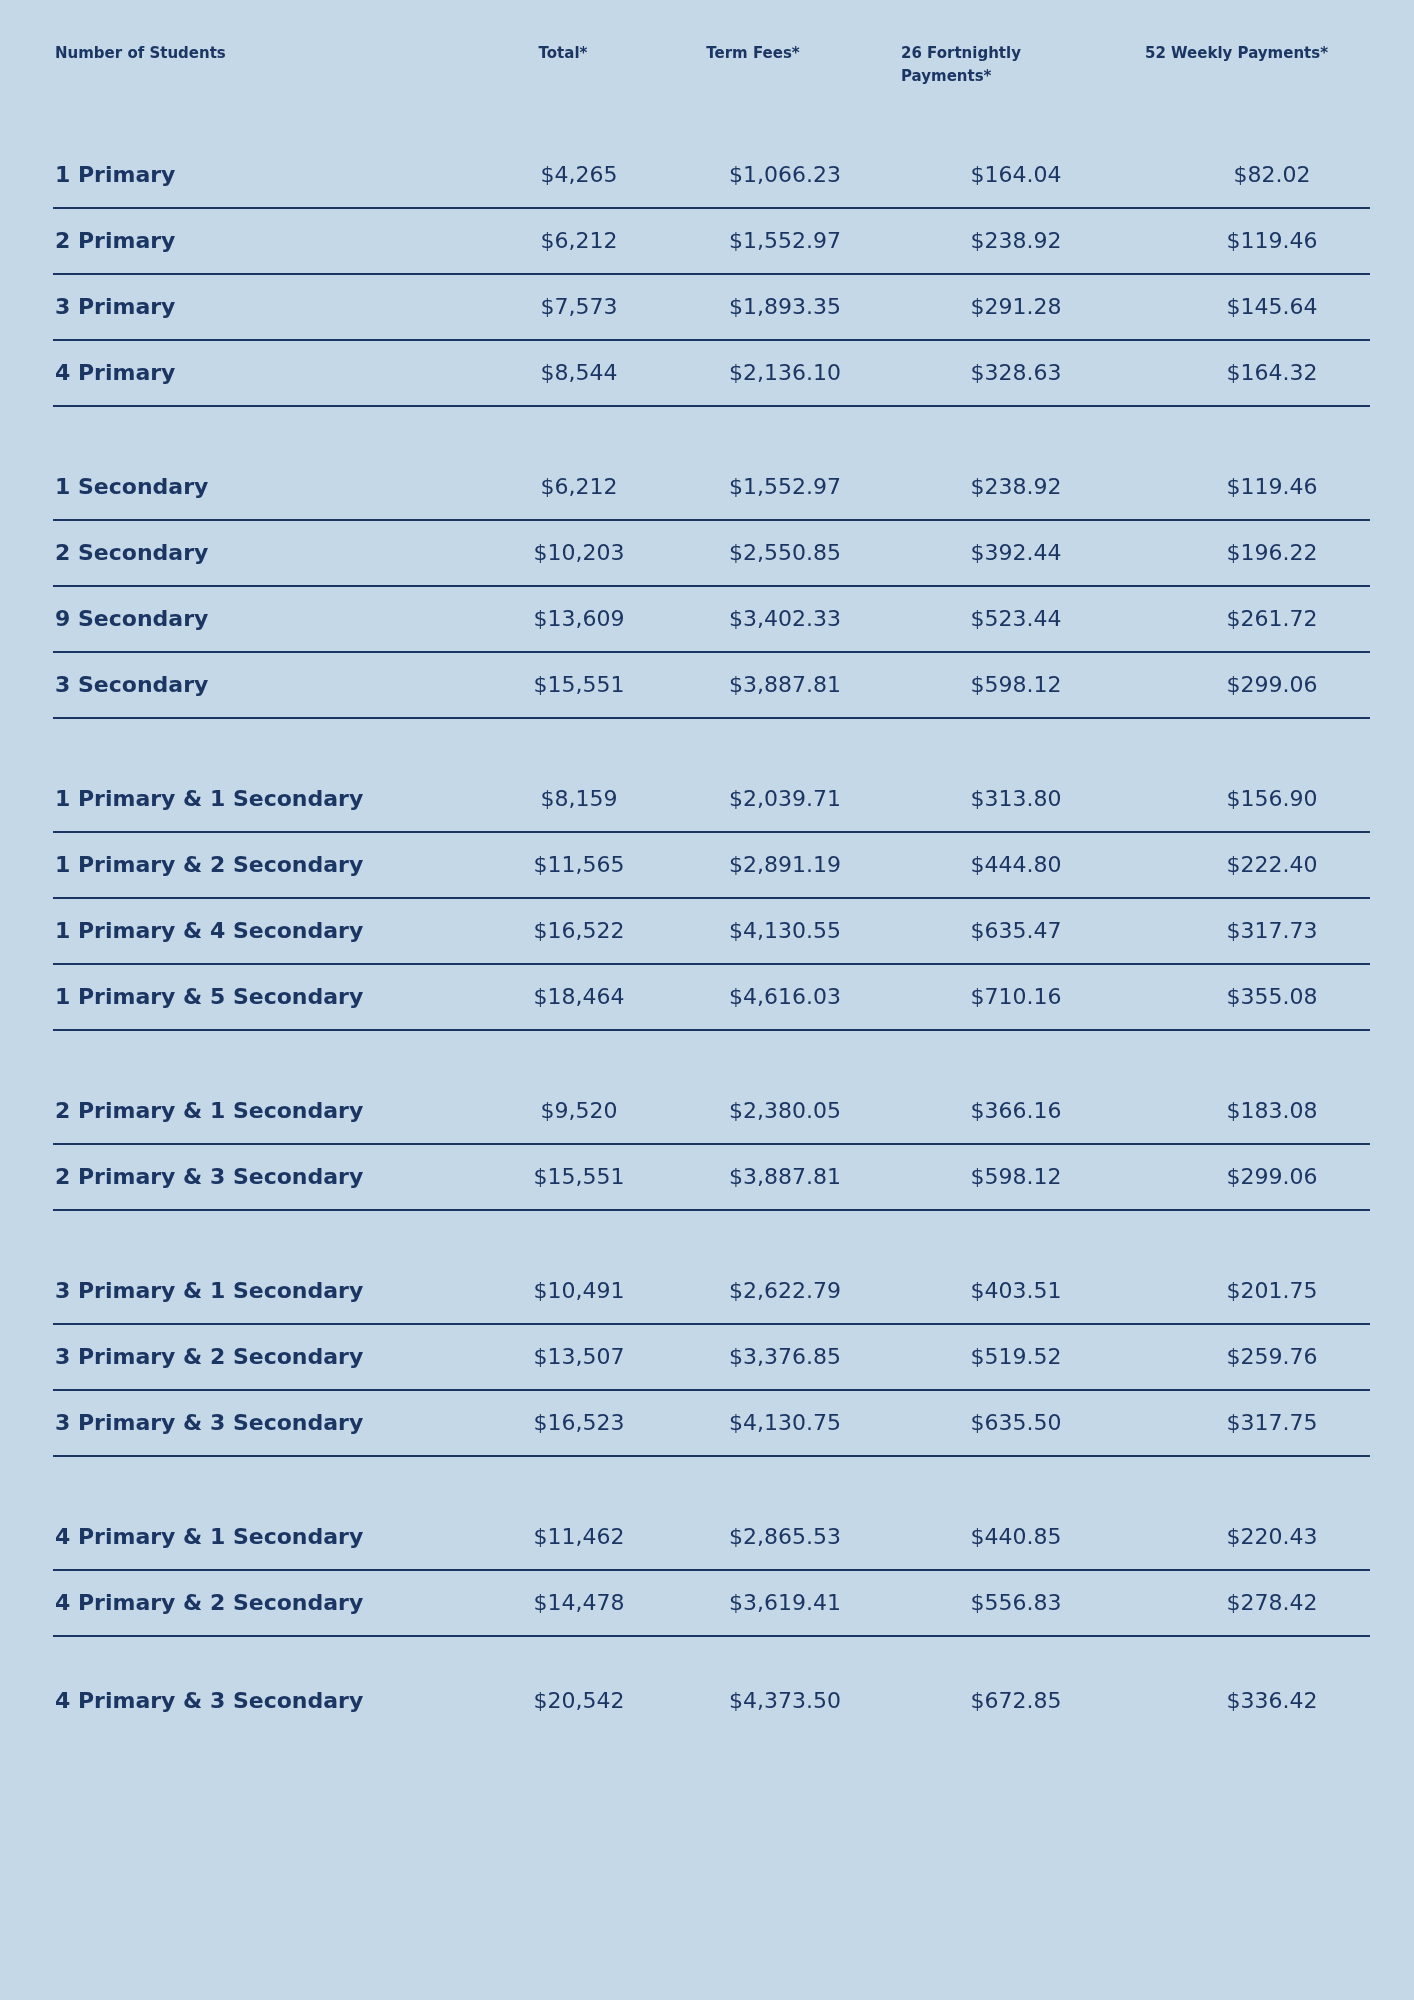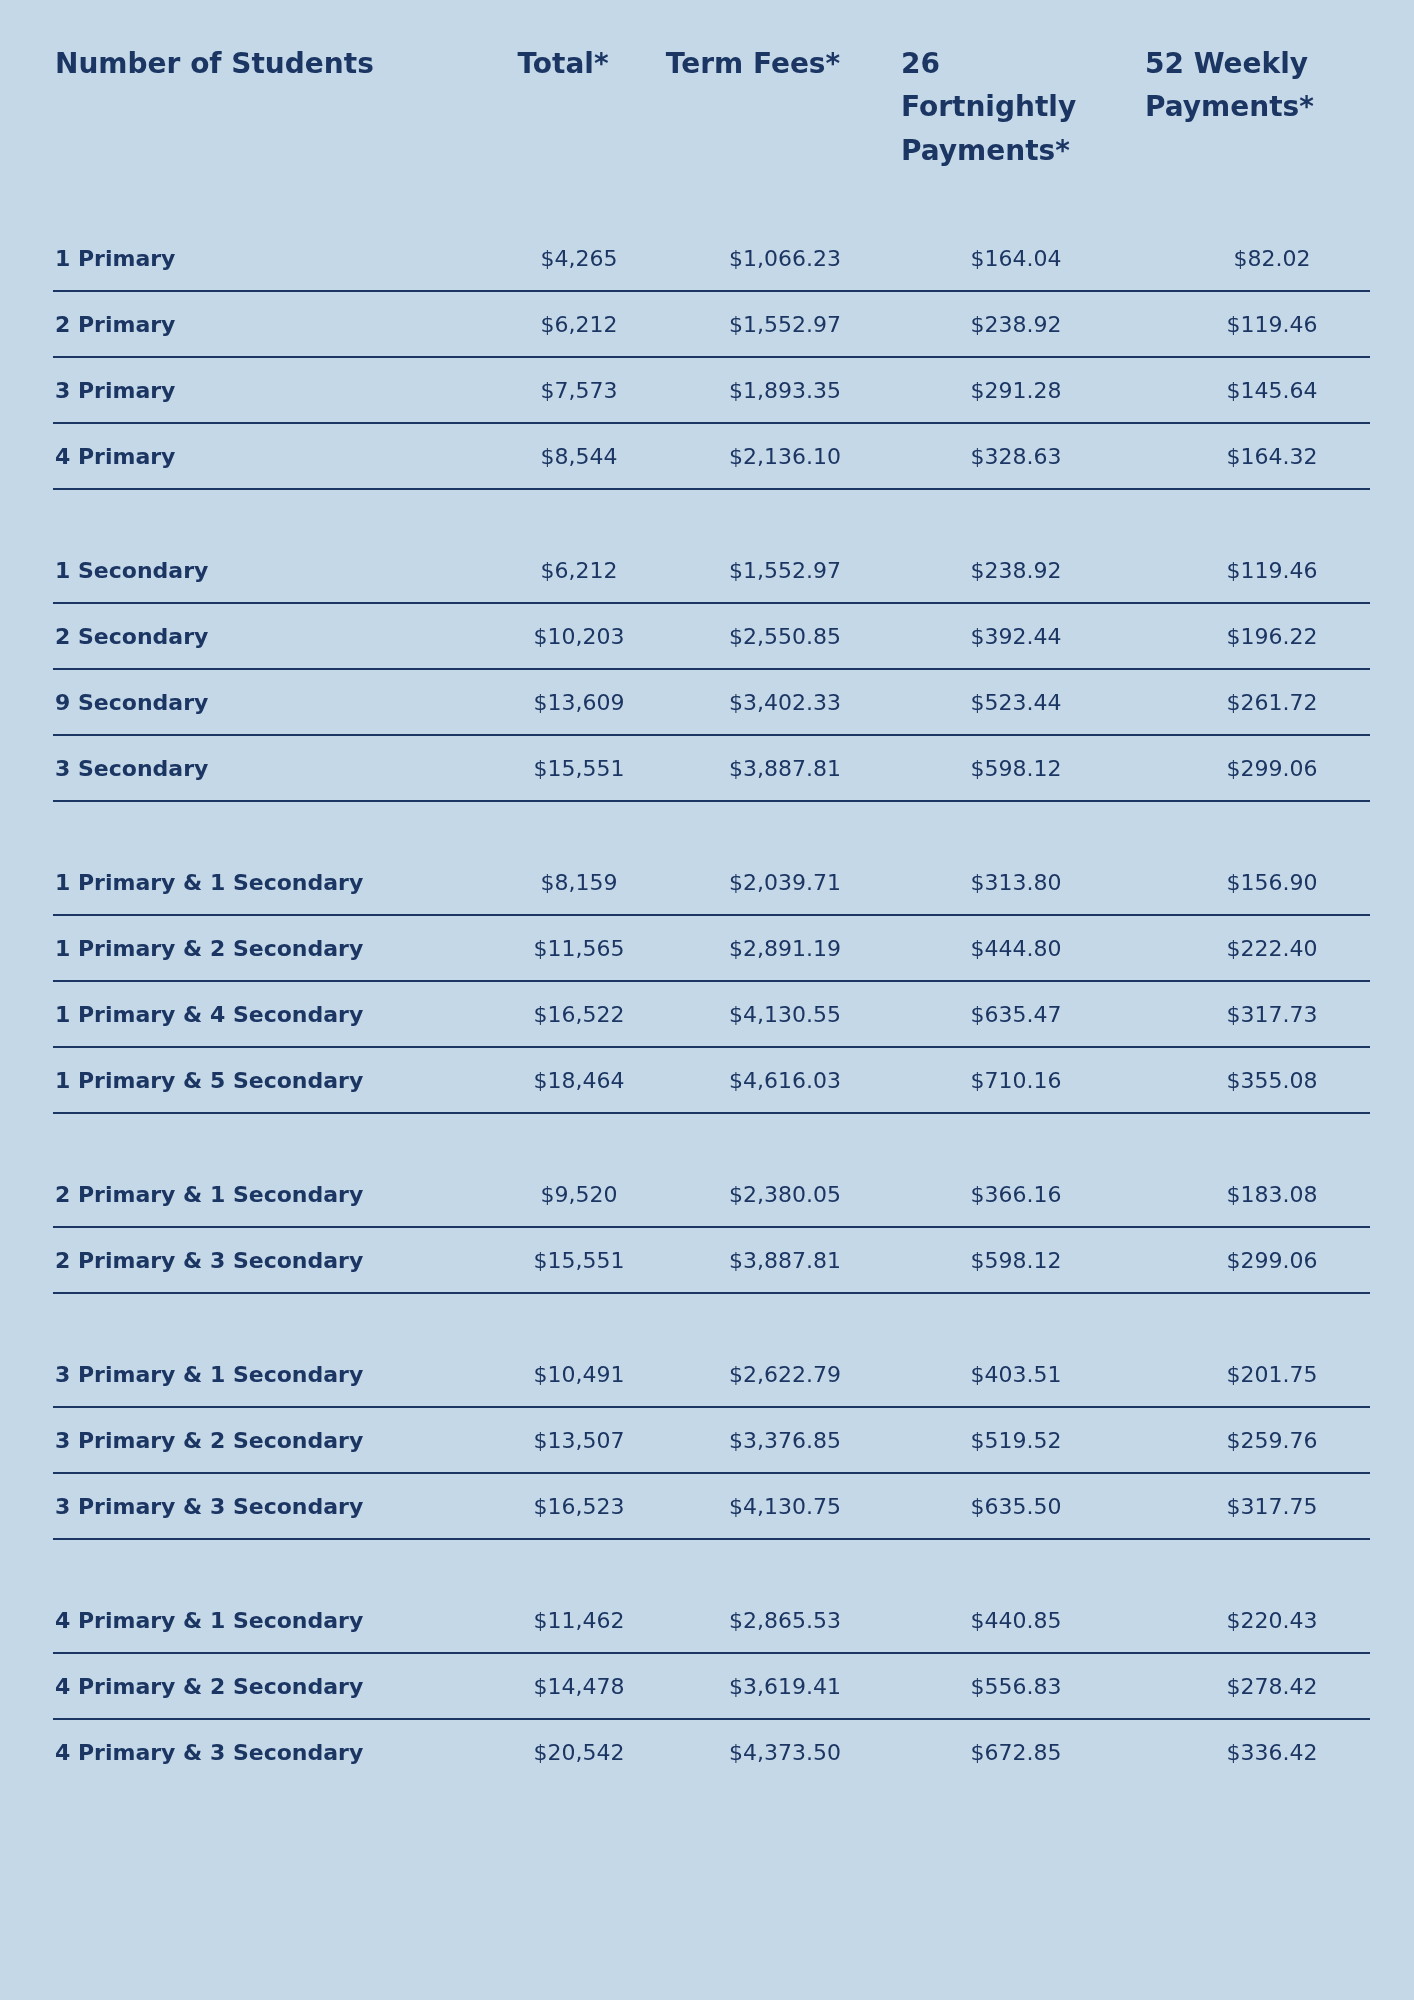--- a/index.html
+++ b/index.html
@@ -15,38 +15,38 @@
   .header-row, .row {
     display: grid;
     grid-template-columns: 420px 180px 200px 230px 250px;
     align-items: center;
   }
   .header-row {
     align-items: start;
     margin-bottom: 54px;
   }
   .hcell {
-    font-size: 28px;
+    font-size: 15px;
     font-weight: 700;
     line-height: 1.55;
     text-align: center;
   }
   .hcell.first {
     text-align: left;
     padding-left: 2px;
   }
   .hcell.wrap4 { text-align: left; padding-left: 48px; }
   .hcell.wrap5 { text-align: left; padding-left: 62px; }
   .group + .group { margin-top: 48px; }
   .row {
     height: 64px;
     border-bottom: 2.5px solid #1c3663;
     gap: 16px;
   }
-  .group:last-of-type .row:last-child { border-bottom: none; }
+  .group:last-of-type .row:last-child { border-bottom: none; margin-top: 32px; }
   .cell { font-size: 22px; }
   .cell.label {
     font-weight: 700;
     text-align: left;
     padding-left: 2px;
   }
   .cell.val {
     font-weight: 500;
     text-align: center;
   }

